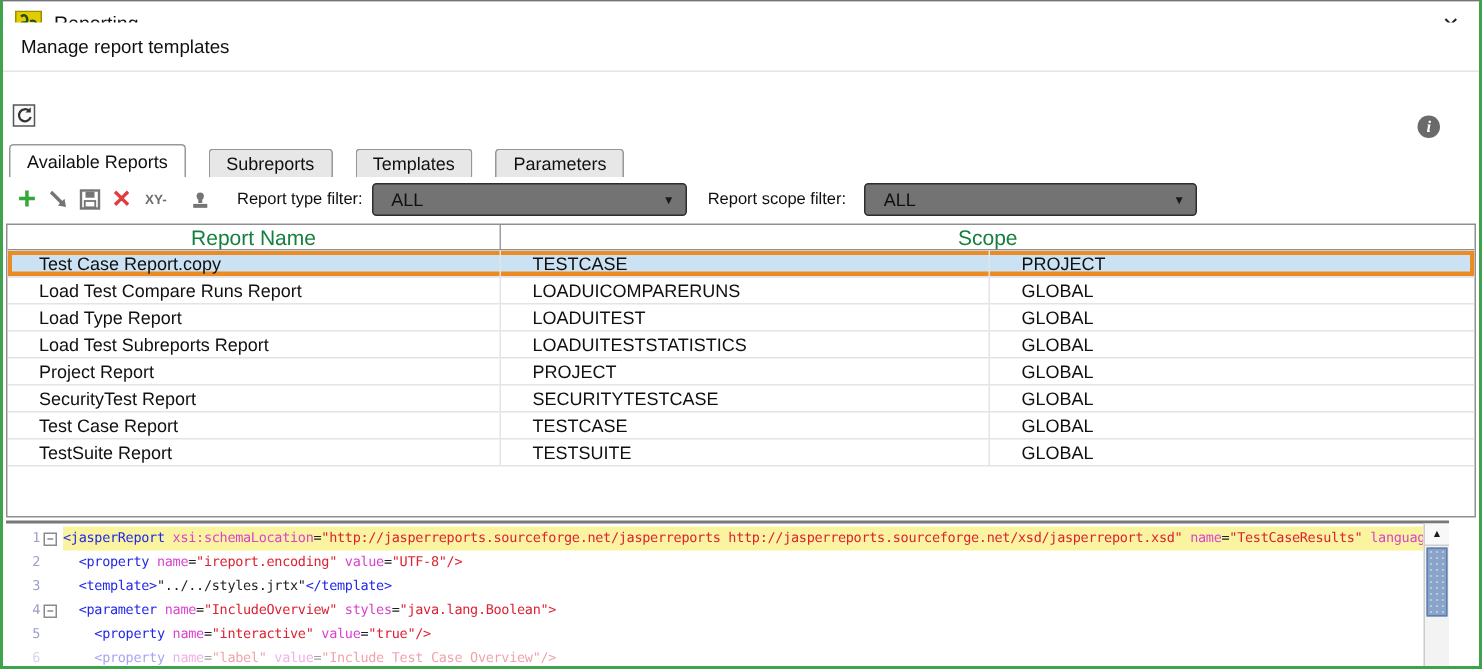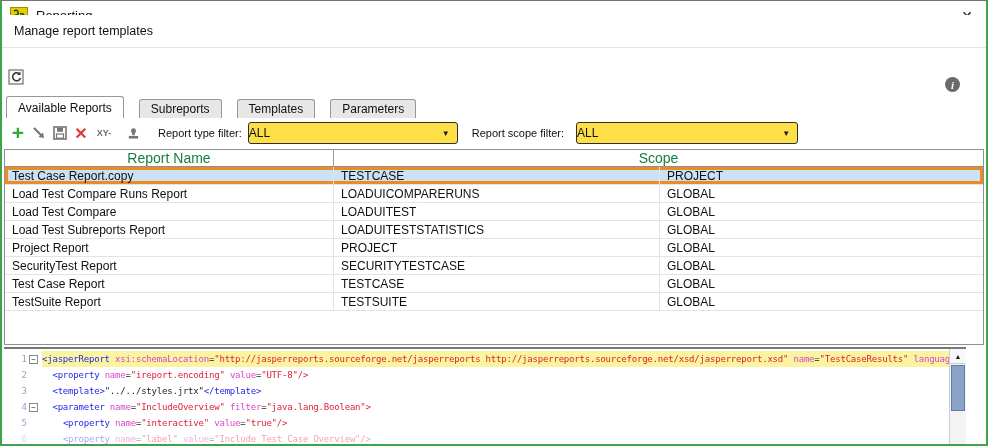--- a/index.html
+++ b/index.html
@@ -27,35 +27,35 @@
        border-radius:3px 3px 0 0;font-size:12px;color:#101010;display:flex;align-items:center;cursor:pointer;}
   .tab.active{height:22px;background:#fff;z-index:2;}
   
   .toolbar{position:absolute;top:118px;left:6px;right:0;height:28px;display:flex;align-items:center;}
   .tbicon{width:20px;height:20px;margin-right:1px;display:flex;align-items:center;justify-content:center;cursor:pointer;}
   .plus{color:#35A83B;font-size:21px;font-weight:bold;line-height:18px;}
   .xicon{color:#E23B3B;font-size:16px;font-weight:bold;}
   .xy{color:#6e6e6e;font-size:9px;font-weight:bold;width:24px;}
   .stampic{margin-left:6px;}
   .tblabel{font-size:11px;color:#101010;margin:0 6px 0 14px;white-space:nowrap;}
-  .combo{height:22px;border:1px solid #2e2e2e;border-radius:3px;background:#fde047;display:flex;
-         align-items:center;padding:0 0;font-size:12px;color:#101010;position:relative;cursor:pointer;}
+  .combo{height:22px;border:1px solid #2e2e2e;border-radius:3px;background:#737373;display:flex;
+         align-items:center;padding:0 12px;font-size:12px;color:#101010;position:relative;cursor:pointer;}
   .combo .arrow{position:absolute;right:7px;font-size:8px;color:#1a1a1a;}
   .combo.w1{width:210px;}
   .combo.w2{width:222px;margin-left:6px;}
   
   .rtable{position:absolute;top:148px;left:2px;right:2px;height:196px;border:1px solid #8f8f8f;background:#fff;overflow:hidden;}
   .thead{display:flex;height:17px;border-bottom:1px solid #8f8f8f;}
   .th{display:flex;align-items:center;justify-content:center;font-size:14px;color:#15803d;border-right:1px solid #9e9e9e;cursor:pointer;}
   .th:last-child{border-right:none;}
   .c1{width:329px;flex:0 0 auto;}
   .c2{width:326px;flex:0 0 auto;}
   .c3{flex:1;}
   .trow{display:flex;height:18px;border-bottom:1px solid #e4e4e4;font-size:12px;color:#101010;cursor:pointer;}
-  .td{display:flex;align-items:center;padding-left:7px;border-right:1px solid #e4e4e4;overflow:hidden;white-space:nowrap;}
+  .td{display:flex;align-items:center;padding-left:21px;border-right:1px solid #e4e4e4;overflow:hidden;white-space:nowrap;}
   .td:last-child{border-right:none;}
   .trow.selected{background:var(--selection-bg,#CBE2F5);box-shadow:inset 0 0 0 3px var(--selection-border,#EC8B21);}
   
   .editor{position:absolute;top:346px;left:2px;right:20px;bottom:0;border-top:2px solid #787878;background:#fff;display:flex;overflow:hidden;}
   .gutter{width:38px;flex:0 0 auto;padding-top:2px;}
   .gline{height:16px;display:flex;align-items:center;justify-content:flex-end;padding-right:2px;}
   .gnum{font-family:"DejaVu Sans Mono",monospace;font-size:9px;color:#9ba0c8;}
   .foldslot{width:13px;display:flex;justify-content:center;}
   .foldbox{width:9px;height:9px;border:1px solid #8a8a8a;background:#fff;display:flex;align-items:center;
            justify-content:center;font-size:8px;line-height:7px;color:#333;cursor:pointer;}
@@ -153,21 +153,21 @@
           <div class="td c1">Test Case Report.copy</div>
           <div class="td c2">TESTCASE</div>
           <div class="td c3">PROJECT</div>
         </div>
         <div class="trow">
           <div class="td c1">Load Test Compare Runs Report</div>
           <div class="td c2">LOADUICOMPARERUNS</div>
           <div class="td c3">GLOBAL</div>
         </div>
         <div class="trow">
-          <div class="td c1">Load Test Compare</div>
+          <div class="td c1">Load Type Report</div>
           <div class="td c2">LOADUITEST</div>
           <div class="td c3">GLOBAL</div>
         </div>
         <div class="trow">
           <div class="td c1">Load Test Subreports Report</div>
           <div class="td c2">LOADUITESTSTATISTICS</div>
           <div class="td c3">GLOBAL</div>
         </div>
         <div class="trow">
           <div class="td c1">Project Report</div>
@@ -220,21 +220,21 @@
         </div>
         <div class="gline faded">
           <span class="gnum">6</span>
           <span class="foldslot"></span>
         </div>
       </div>
     <div class="codearea" id="code">
         <div class="codeline hl"><span class="tk-t">&lt;jasperReport </span><span class="tk-a">xsi:schemaLocation</span><span class="tk-e">=</span><span class="tk-v">"http://jasperreports.sourceforge.net/jasperreports http://jasperreports.sourceforge.net/xsd/jasperreport.xsd"</span><span class="tk-p"> </span><span class="tk-a">name</span><span class="tk-e">=</span><span class="tk-v">"TestCaseResults"</span><span class="tk-p"> </span><span class="tk-a">language</span></div>
         <div class="codeline"><span class="tk-p">  </span><span class="tk-t">&lt;property </span><span class="tk-a">name</span><span class="tk-e">=</span><span class="tk-v">"ireport.encoding"</span><span class="tk-p"> </span><span class="tk-a">value</span><span class="tk-e">=</span><span class="tk-v">"UTF-8"/&gt;</span></div>
         <div class="codeline"><span class="tk-p">  </span><span class="tk-t">&lt;template&gt;</span><span class="tk-x">"../../styles.jrtx"</span><span class="tk-t">&lt;/template&gt;</span></div>
-        <div class="codeline"><span class="tk-p">  </span><span class="tk-t">&lt;parameter </span><span class="tk-a">name</span><span class="tk-e">=</span><span class="tk-v">"IncludeOverview"</span><span class="tk-p"> </span><span class="tk-a">filter</span><span class="tk-e">=</span><span class="tk-v">"java.lang.Boolean"&gt;</span></div>
+        <div class="codeline"><span class="tk-p">  </span><span class="tk-t">&lt;parameter </span><span class="tk-a">name</span><span class="tk-e">=</span><span class="tk-v">"IncludeOverview"</span><span class="tk-p"> </span><span class="tk-a">styles</span><span class="tk-e">=</span><span class="tk-v">"java.lang.Boolean"&gt;</span></div>
         <div class="codeline"><span class="tk-p">    </span><span class="tk-t">&lt;property </span><span class="tk-a">name</span><span class="tk-e">=</span><span class="tk-v">"interactive"</span><span class="tk-p"> </span><span class="tk-a">value</span><span class="tk-e">=</span><span class="tk-v">"true"/&gt;</span></div>
         <div class="codeline faded"><span class="tk-p">    </span><span class="tk-t">&lt;property </span><span class="tk-a">name</span><span class="tk-e">=</span><span class="tk-v">"label"</span><span class="tk-p"> </span><span class="tk-a">value</span><span class="tk-e">=</span><span class="tk-v">"Include Test Case Overview"/&gt;</span></div>
       </div>
     <div class="vscroll">
       <div class="upbtn">▲</div>
       <div class="thumb"></div>
     </div>
   </div>
 
 </div>

